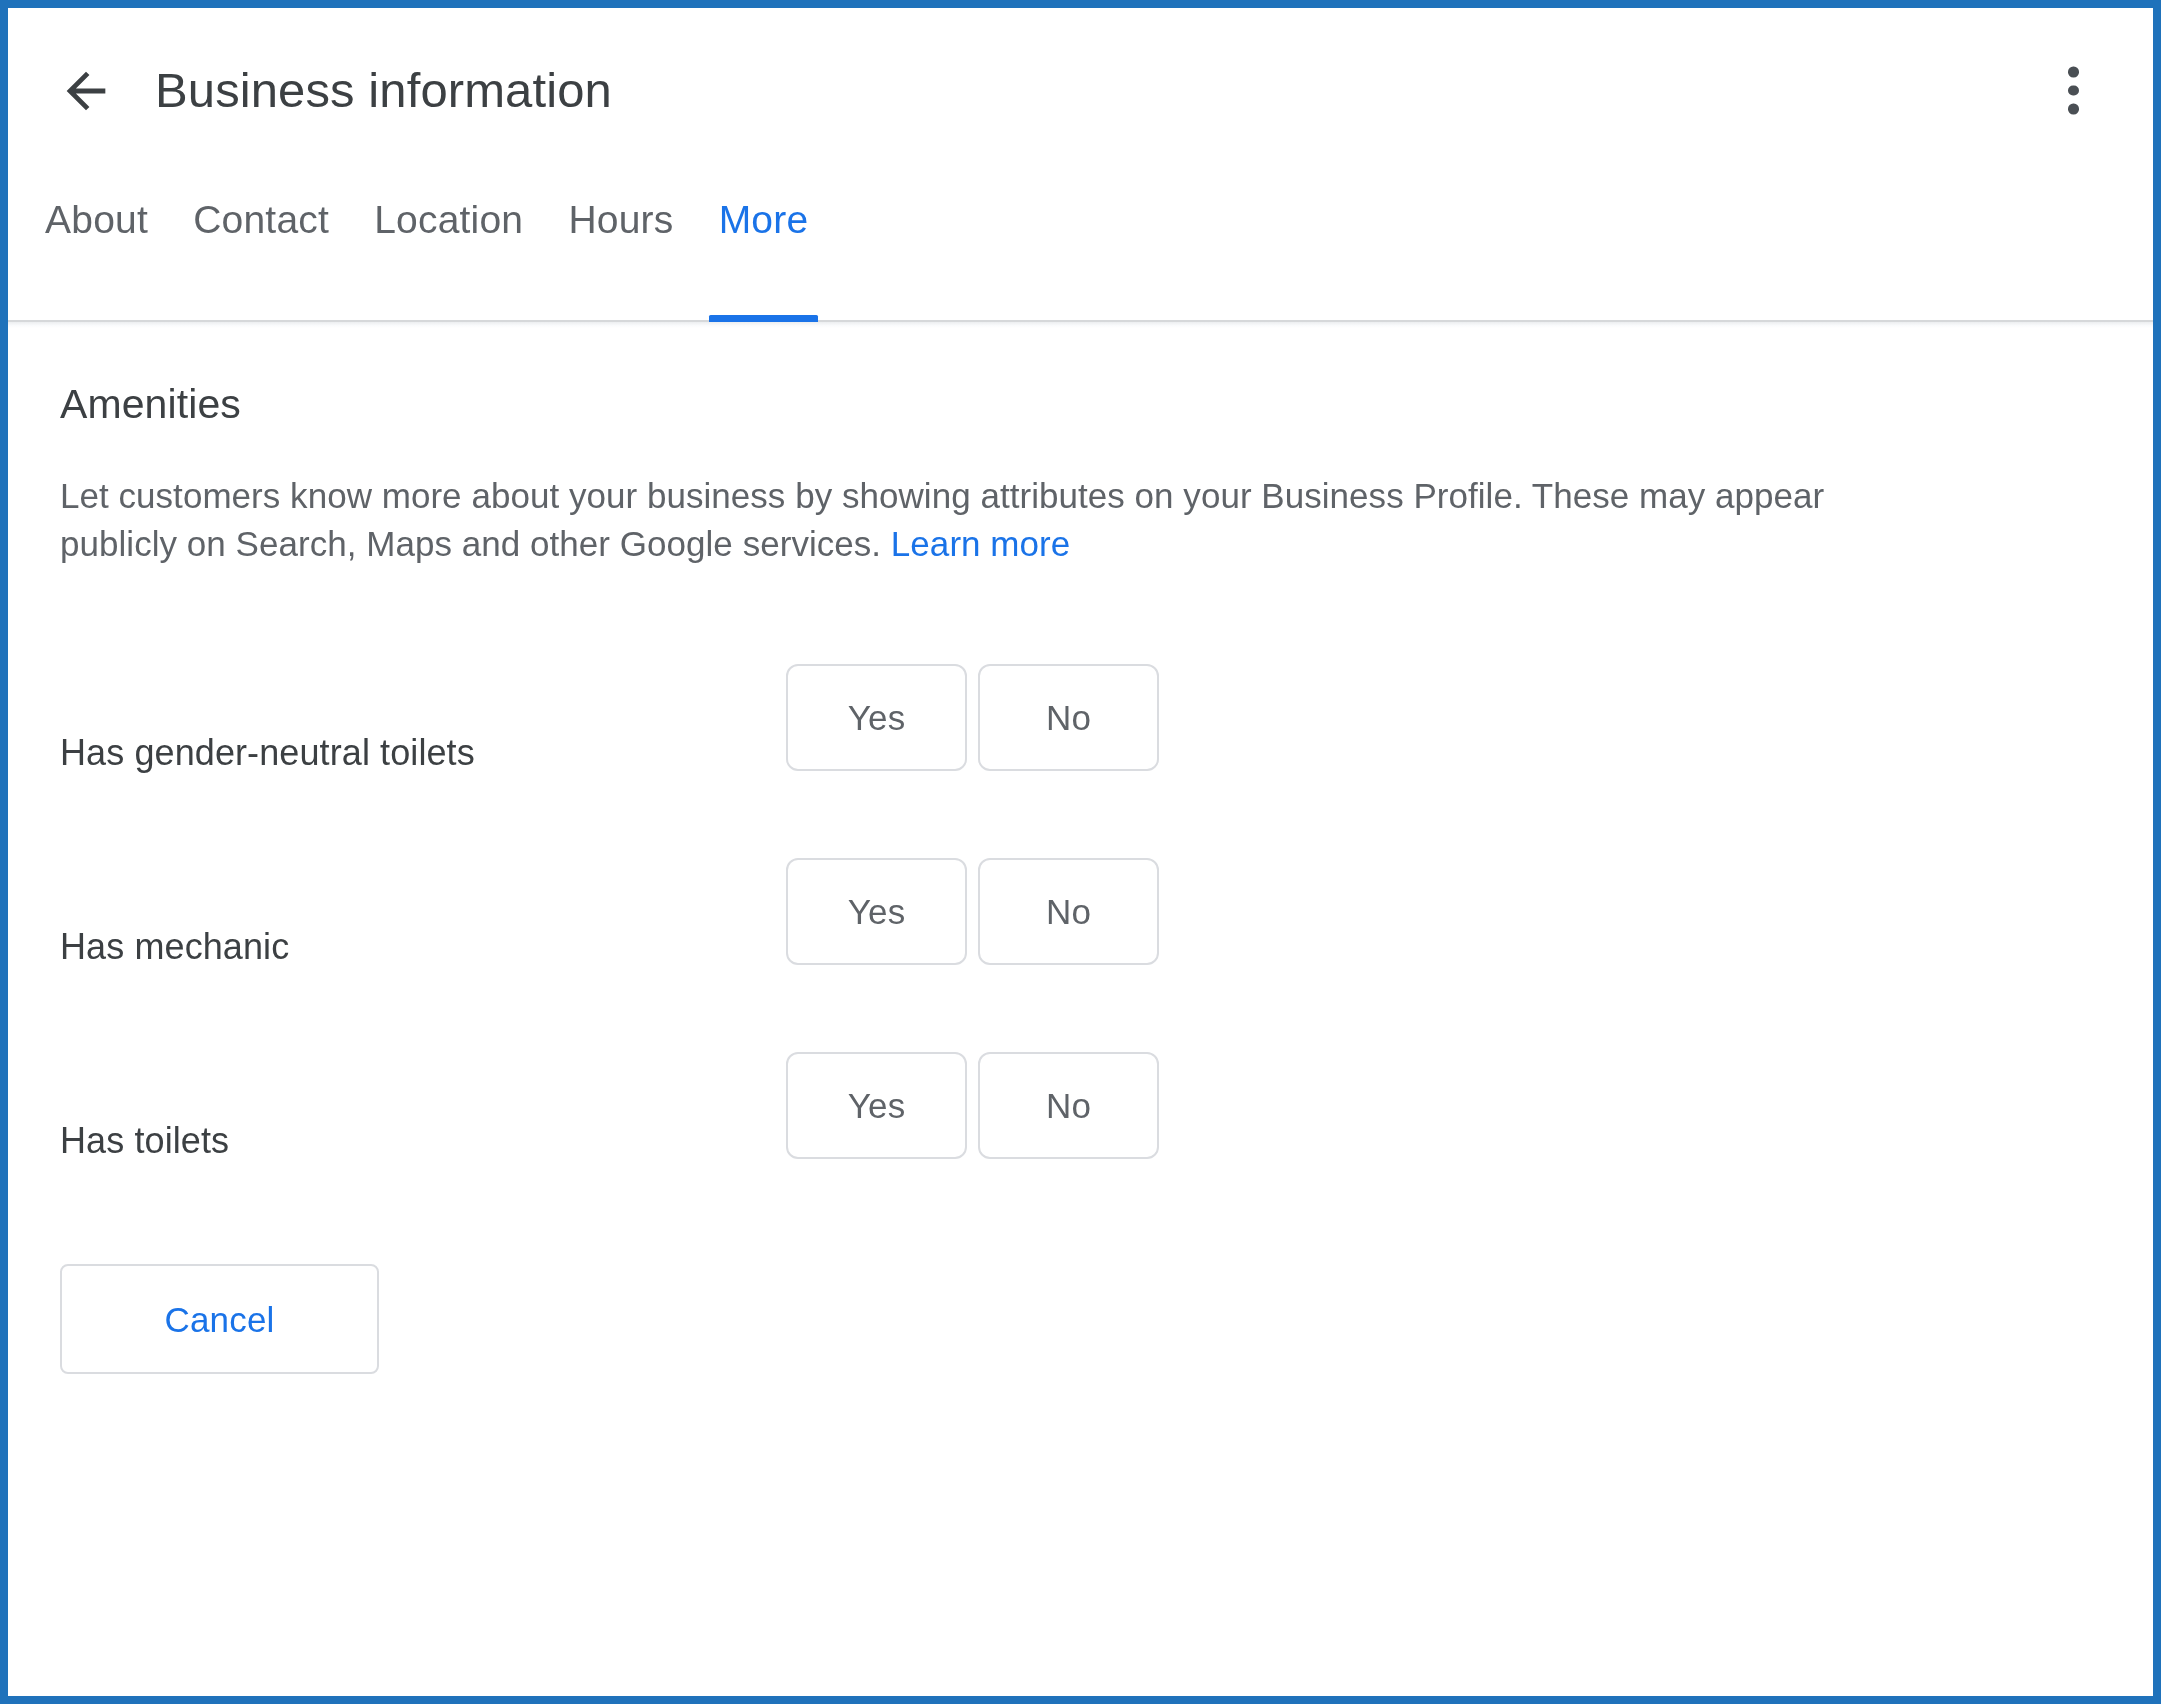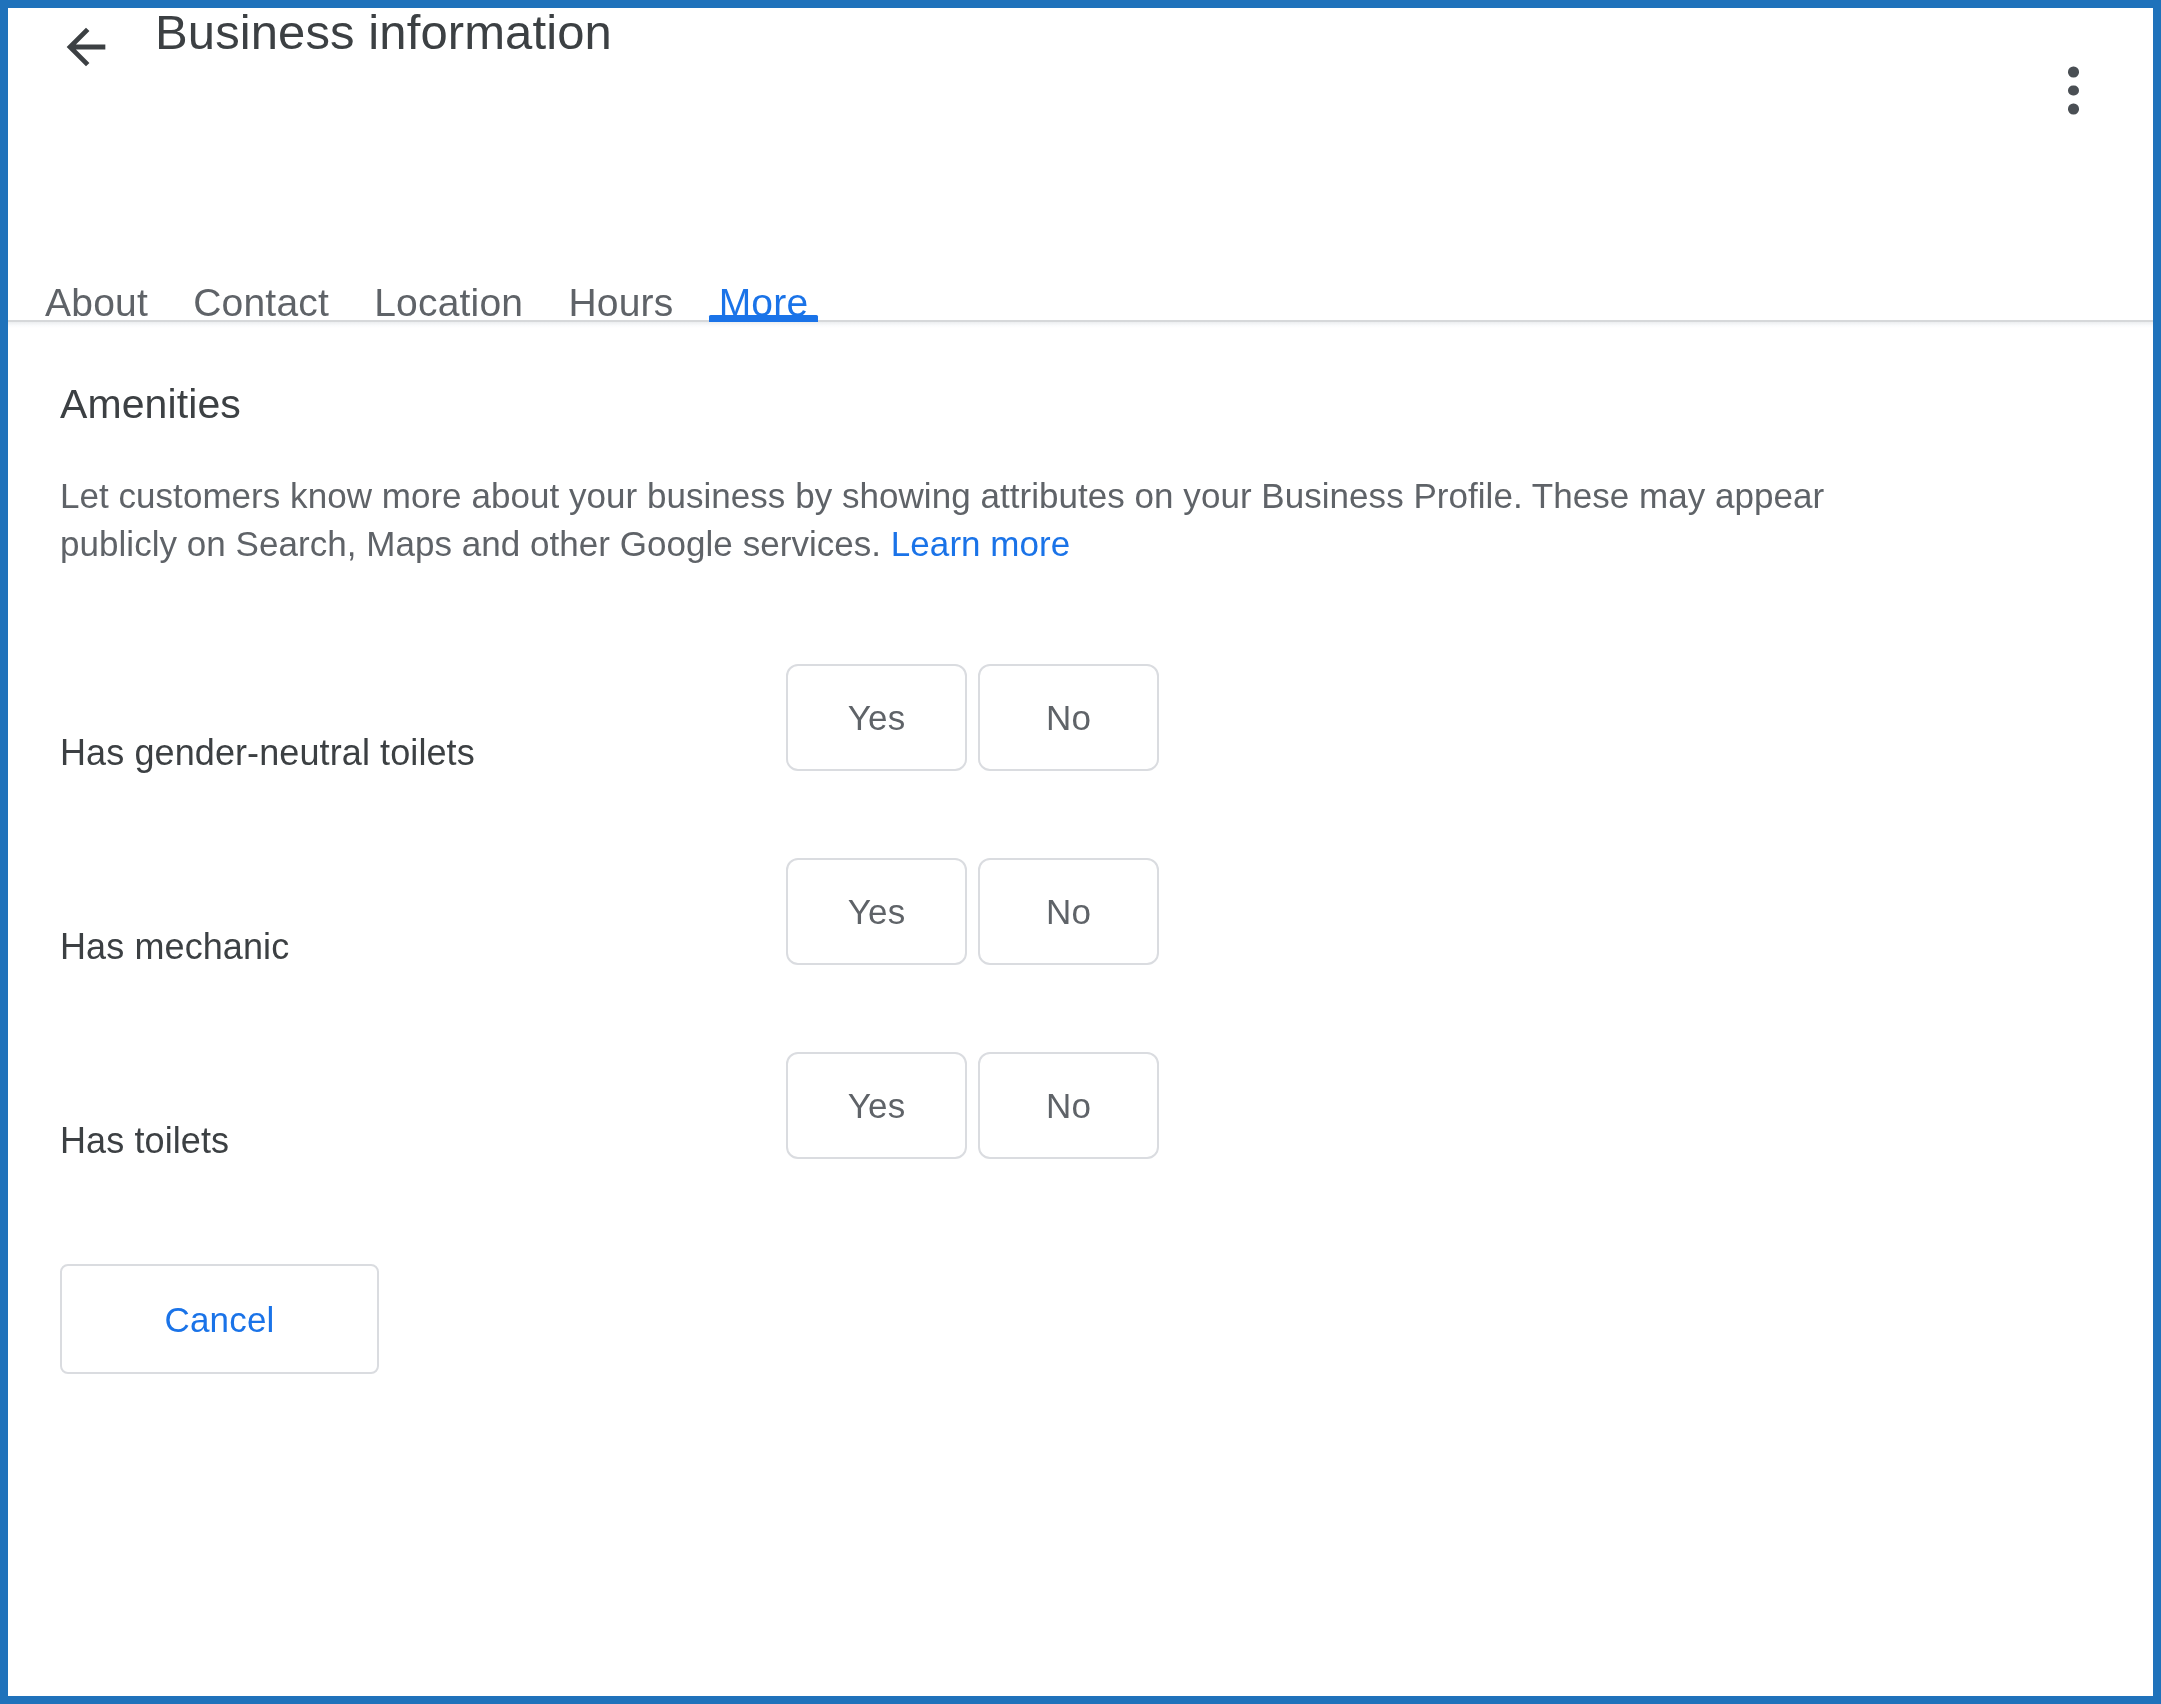--- a/index.html
+++ b/index.html
@@ -21,21 +21,21 @@
     background: #ffffff;
     overflow: hidden;
   }
 
   
   #header-bar {
     position: relative;
     height: 165px;
     background: #ffffff;
     display: flex;
-    align-items: flex-start;
+    align-items: center;
     padding: 0 39px 0 39px;
   }
 
   #back-button {
     width: 77px;
     height: 77px;
     display: flex;
     align-items: center;
     justify-content: center;
     border-radius: 50%;
@@ -89,21 +89,21 @@
     align-items: flex-start;
     padding-left: 14.5px;
     border-bottom: 2.4px solid #d6d8da;
   }
 
   .tab-item {
     position: relative;
     height: 149px;
     padding: 0 22.6px;
     display: flex;
-    align-items: flex-end;
+    align-items: flex-start;
     justify-content: center;
     cursor: pointer;
     background: transparent;
     border: none;
   }
   .tab-label {
     font-size: 39px;
     font-weight: 400;
     color: #5f6368;
     letter-spacing: 0.2px;

